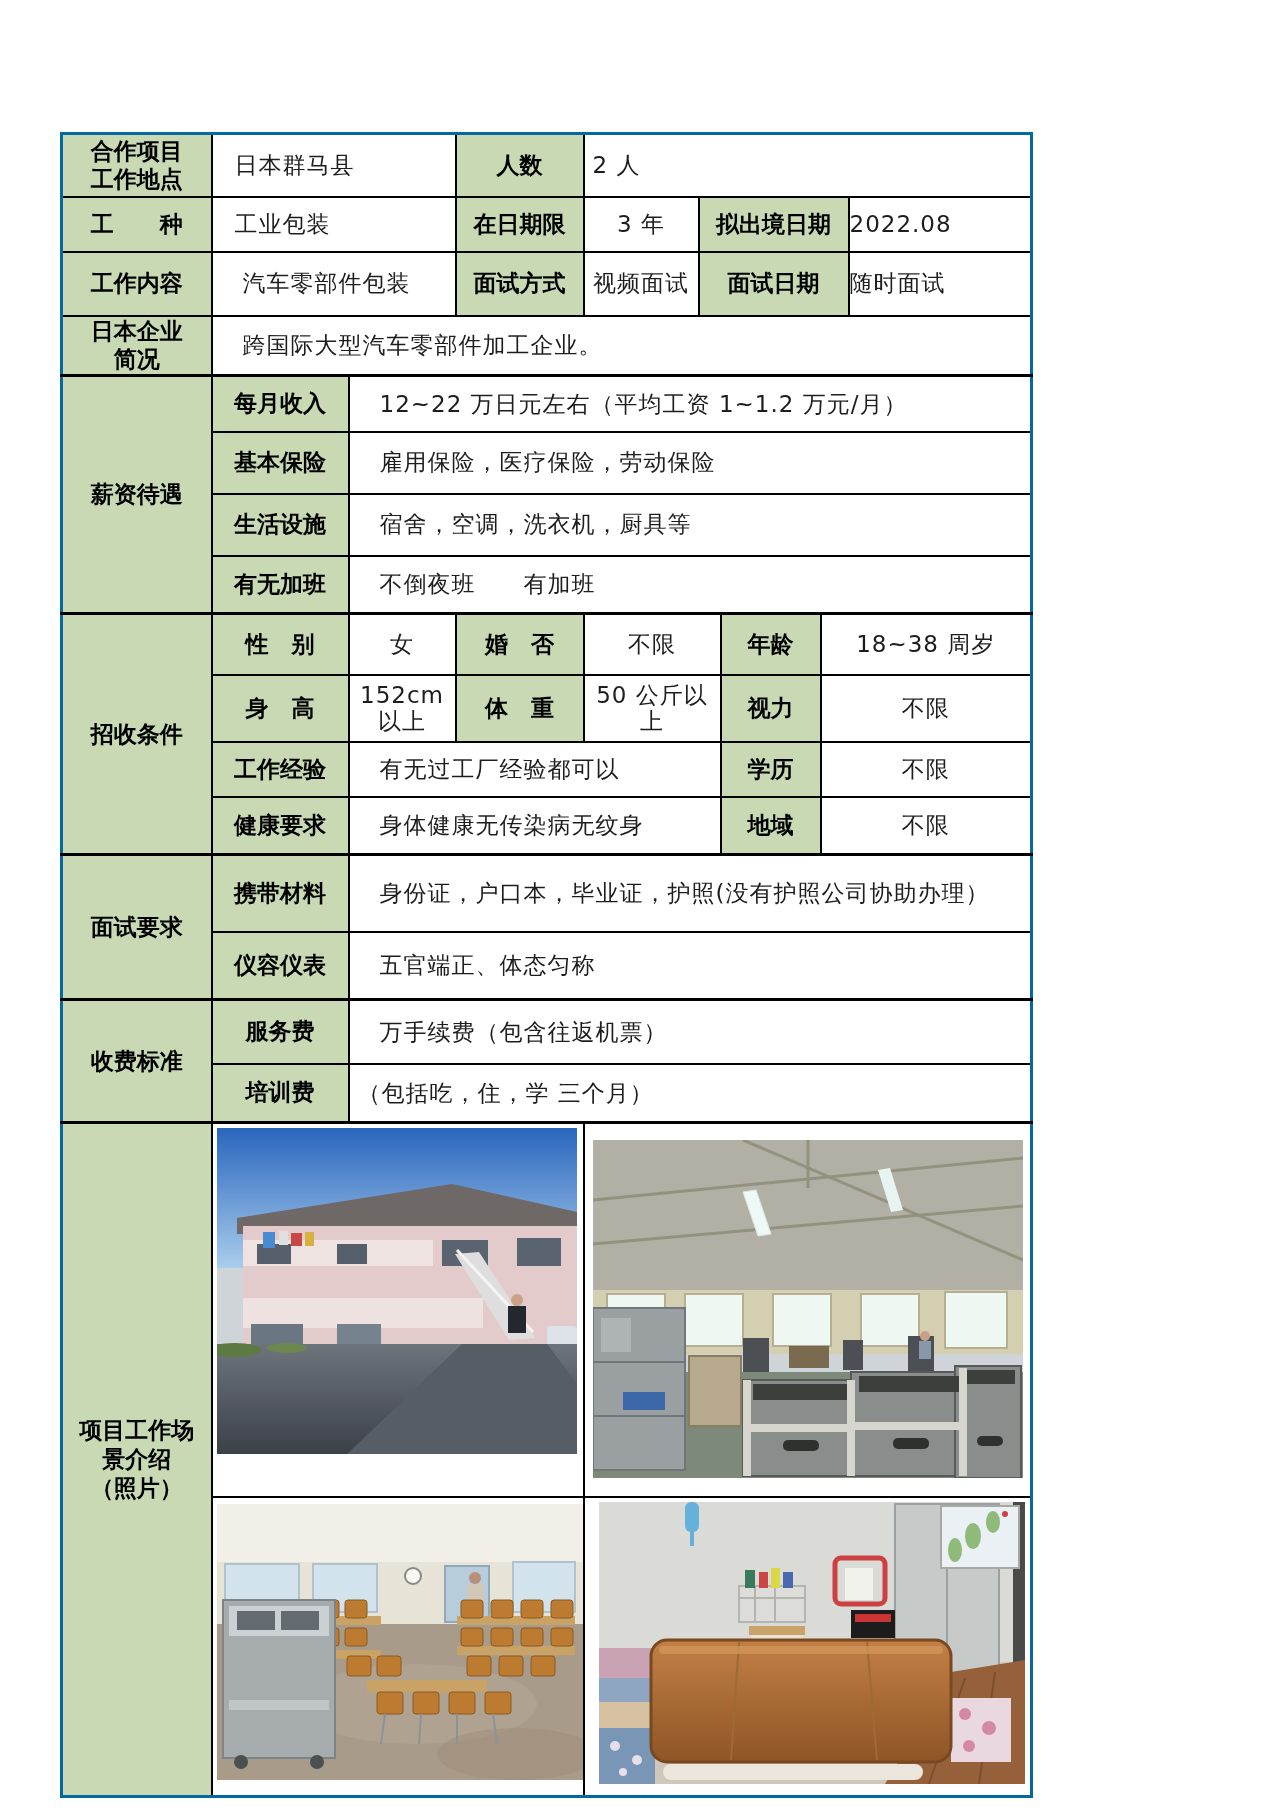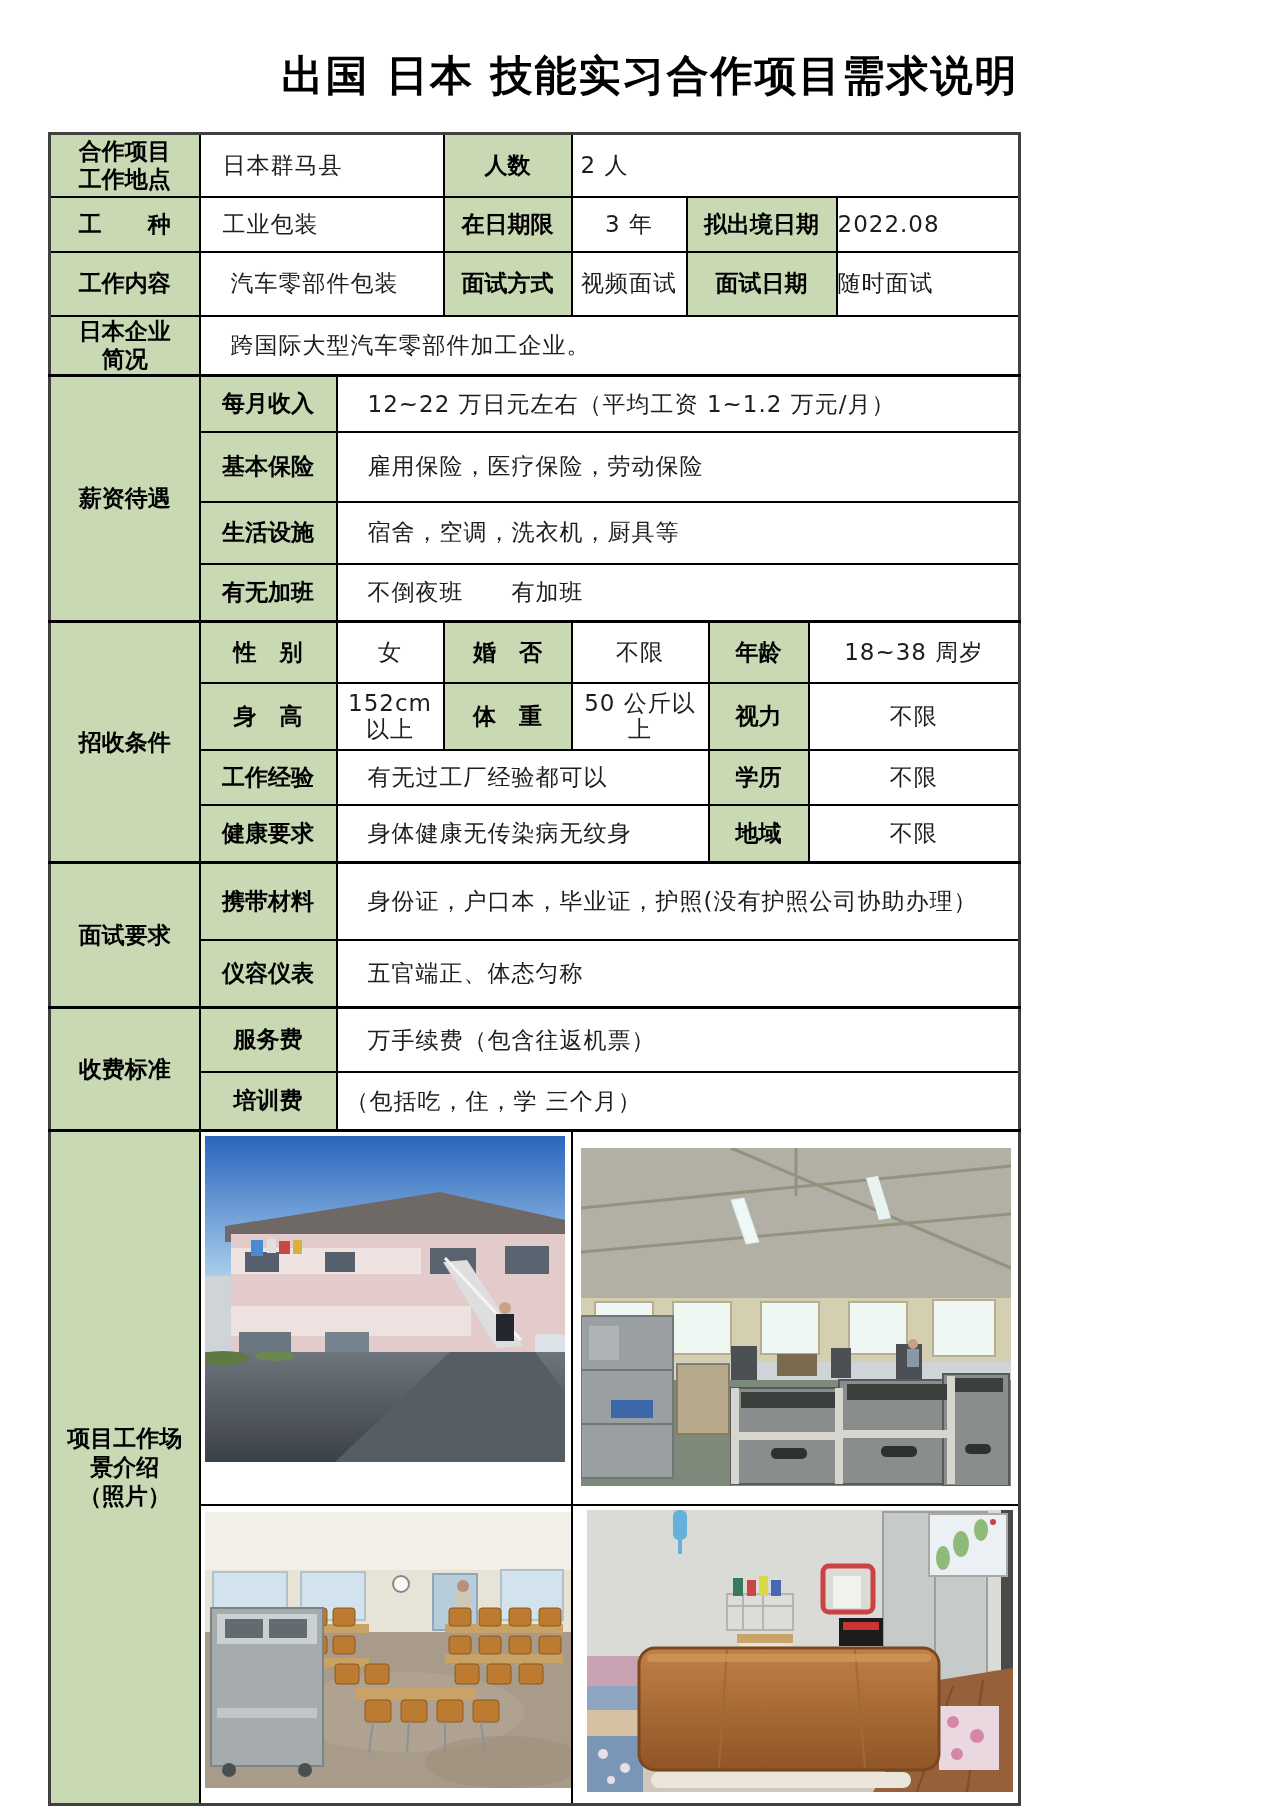--- a/index.html
+++ b/index.html
@@ -1,41 +1,40 @@
 <!DOCTYPE html>
 <html><head>
 <meta charset="utf-8">
 <style>
   html,body{margin:0;padding:0;background:#ffffff;}
   .page{position:relative;width:1281px;height:1812px;background:#ffffff;overflow:hidden;
         font-family:"DejaVu Sans","Liberation Sans",sans-serif;}
   .title{position:absolute;left:180px;top:48px;width:940px;text-align:center;
          font-size:42px;font-weight:bold;color:#000;letter-spacing:2px;white-space:nowrap;}
-  table.form{position:absolute;left:48px;top:132px;width:970px;border-collapse:collapse;
-             table-layout:fixed;border:3px solid #404040;}
+  table.form{position:absolute;left:60px;top:132px;width:970px;border-collapse:collapse;
+             table-layout:fixed;border:3px solid #0369a1;}
   td{border:2px solid #000;padding:0;overflow:hidden;vertical-align:middle;}
   td.g{background:#c8d9b4;font-weight:bold;text-align:center;font-size:23px;color:#000;
        white-space:pre-line;line-height:1.25;}
   td.v{background:#fff;font-size:23px;color:#1d1d1d;font-weight:400;letter-spacing:1px;line-height:1.15;}
   td.c{text-align:center;}
   td.p8{}
   td.p22{padding-left:8px;}
   td.p30{padding-left:30px;}
   td.p38{padding-left:22px;}
   tr.st td{border-top-width:3px;}
   td.pc{background:#fff;vertical-align:top;}
   .photo{position:relative;overflow:hidden;background:#cfd4d8;}
   .photo svg{display:block;width:100%;height:100%;}
 </style>
 </head>
 <body>
 
 <div class="page">
 
-  <div class="title">出国 日本 技能实习合作项目需求说明</div>
 
   <table class="form">
     <colgroup>
       <col style="width:150px">
         <col style="width:137px">
         <col style="width:107px">
       <col style="width:128px">
         <col style="width:115px">
         <col style="width:22px">
       <col style="width:100px">
@@ -74,21 +73,21 @@
       <td class="g">日本企业
 简况</td>
       <td class="v p30" colspan="8">跨国际大型汽车零部件加工企业。</td>
     </tr>
 
     <tr class="st" style="height:56px">
       <td class="g" rowspan="4">薪资待遇</td>
       <td class="g">每月收入</td>
       <td class="v p30" colspan="7">12~22 万日元左右（平均工资 1~1.2 万元/月）</td>
     </tr>
-    <tr style="height:70px">
+    <tr style="height:62px">
       <td class="g">基本保险</td>
       <td class="v p30" colspan="7">雇用保险，医疗保险，劳动保险</td>
     </tr>
     <tr style="height:62px">
       <td class="g">生活设施</td>
       <td class="v p30" colspan="7">宿舍，空调，洗衣机，厨具等</td>
     </tr>
     <tr style="height:58px">
       <td class="g">有无加班</td>
       <td class="v p30" colspan="7">不倒夜班　　有加班</td>

